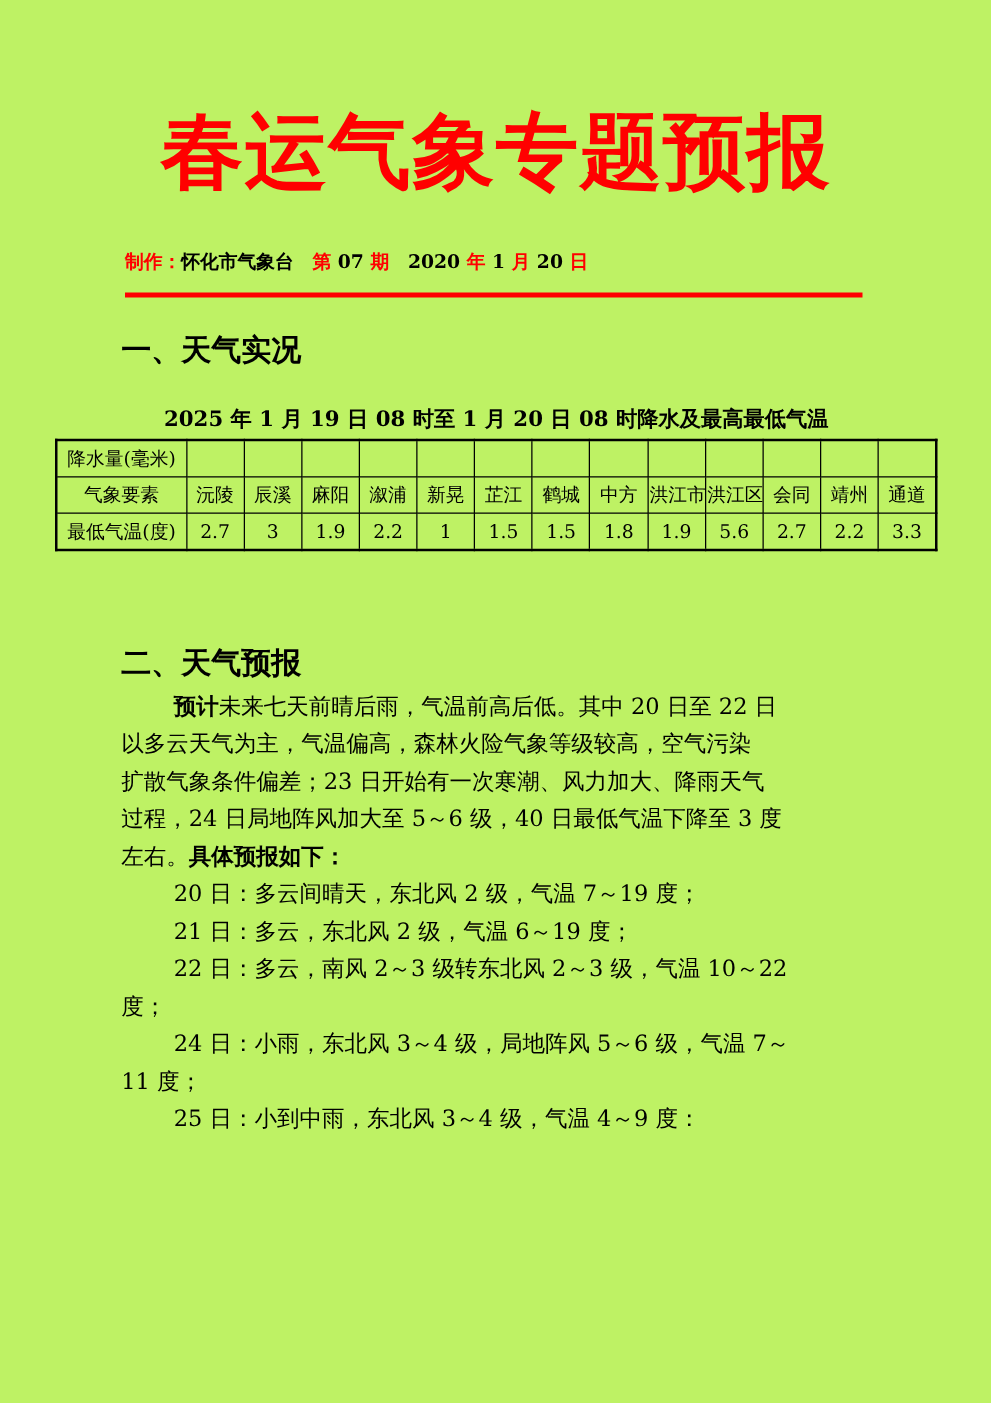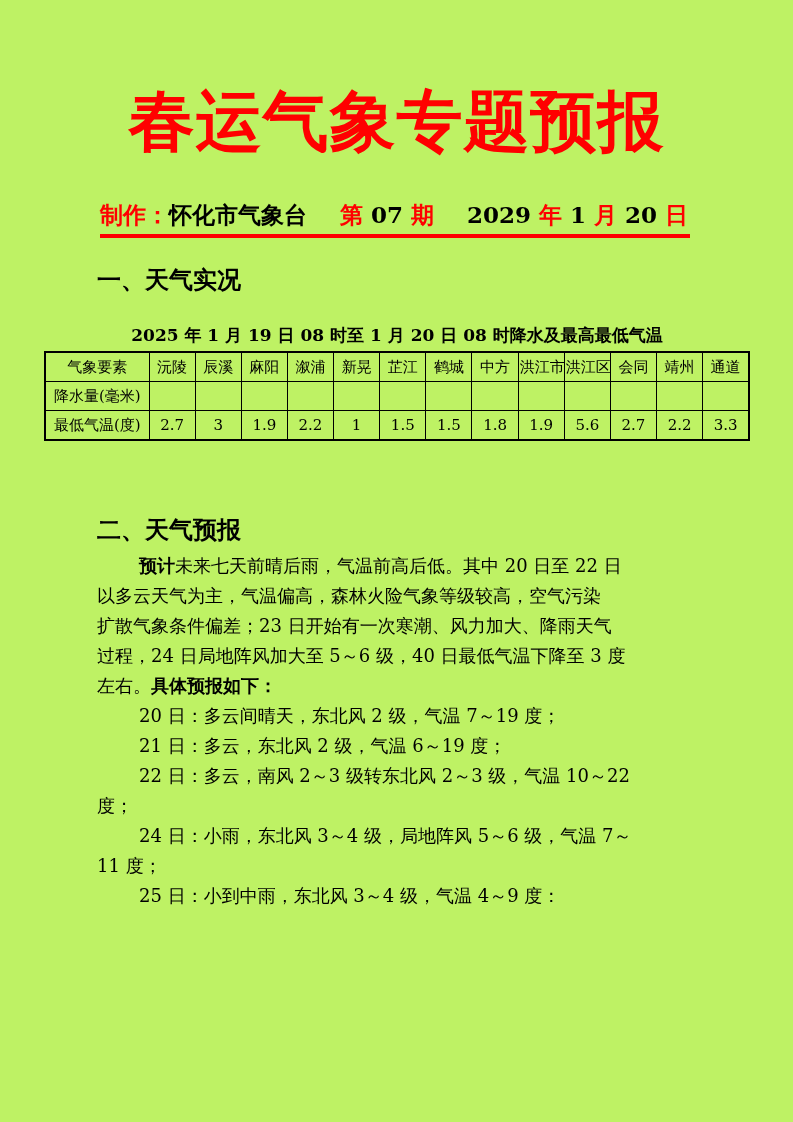--- a/index.html
+++ b/index.html
@@ -16,23 +16,24 @@
     position:absolute; top:84px; left:0; right:0;
     text-align:center;
     font-size:66px; line-height:1.15;
     font-weight:bold;
     color:#ff0000;
     white-space:nowrap;
     letter-spacing:1px;
   }
   .meta-row {
     position:absolute; top:200px; left:100px; width:588px;
-    display:flex; justify-content:space-between; align-items:baseline;
-    font-size:23px; font-weight:bold;
+    display:flex; align-items:baseline;
+    font-size:15px; font-weight:bold;
     white-space:nowrap;
+    gap:15px;
   }
   .red-rule {
     position:absolute; top:234px; left:100px; width:590px; height:4px;
     background:#ff0000;
   }
   .sec-heading {
     position:absolute; left:97px;
     font-family:"DejaVu Sans","Liberation Sans",sans-serif;
     font-size:24px; font-weight:bold;
     white-space:nowrap;
@@ -75,65 +76,65 @@
 </head>
 <body>
 
 <div class="page">
 
   <div class="doc-title">春运气象专题预报</div>
 
   <div class="meta-row">
     <span><span class="seg-bold" style="color: rgb(255, 0, 0);">制作：</span><span class="seg-bold" style="color: rgb(0, 0, 0);">怀化市气象台</span></span>
     <span><span class="seg-bold" style="color: rgb(255, 0, 0);">第 </span><span class="seg-bold" style="color: rgb(0, 0, 0);">07</span><span class="seg-bold" style="color: rgb(255, 0, 0);"> 期</span></span>
-    <span><span class="seg-bold" style="color: rgb(0, 0, 0);">2029 </span><span class="seg-bold" style="color: rgb(255, 0, 0);">年 </span><span class="seg-bold" style="color: rgb(0, 0, 0);">1 </span><span class="seg-bold" style="color: rgb(255, 0, 0);">月 </span><span class="seg-bold" style="color: rgb(0, 0, 0);">20 </span><span class="seg-bold" style="color: rgb(255, 0, 0);">日</span></span>
+    <span><span class="seg-bold" style="color: rgb(0, 0, 0);">2020 </span><span class="seg-bold" style="color: rgb(255, 0, 0);">年 </span><span class="seg-bold" style="color: rgb(0, 0, 0);">1 </span><span class="seg-bold" style="color: rgb(255, 0, 0);">月 </span><span class="seg-bold" style="color: rgb(0, 0, 0);">20 </span><span class="seg-bold" style="color: rgb(255, 0, 0);">日</span></span>
   </div>
 
   <div class="red-rule"></div>
 
   <div class="sec-heading" id="sec1-heading">一、天气实况</div>
 
   <div class="table-title">2025 年 1 月 19 日 08 时至 1 月 20 日 08 时降水及最高最低气温</div>
 
   <table class="weather-table">
     <colgroup>
         <col class="first">
       </colgroup>
     <tbody id="weather-table-body">
+        <tr>
+          <td>降水量(毫米)</td>
+          <td></td>
+          <td></td>
+          <td></td>
+          <td></td>
+          <td></td>
+          <td></td>
+          <td></td>
+          <td></td>
+          <td></td>
+          <td></td>
+          <td></td>
+          <td></td>
+          <td></td>
+        </tr>
         <tr>
           <td>气象要素</td>
           <td>沅陵</td>
           <td>辰溪</td>
           <td>麻阳</td>
           <td>溆浦</td>
           <td>新晃</td>
           <td>芷江</td>
           <td>鹤城</td>
           <td>中方</td>
           <td>洪江市</td>
           <td>洪江区</td>
           <td>会同</td>
           <td>靖州</td>
           <td>通道</td>
-        </tr>
-        <tr>
-          <td>降水量(毫米)</td>
-          <td></td>
-          <td></td>
-          <td></td>
-          <td></td>
-          <td></td>
-          <td></td>
-          <td></td>
-          <td></td>
-          <td></td>
-          <td></td>
-          <td></td>
-          <td></td>
-          <td></td>
         </tr>
         <tr>
           <td>最低气温(度)</td>
           <td>2.7</td>
           <td>3</td>
           <td>1.9</td>
           <td>2.2</td>
           <td>1</td>
           <td>1.5</td>
           <td>1.5</td>

